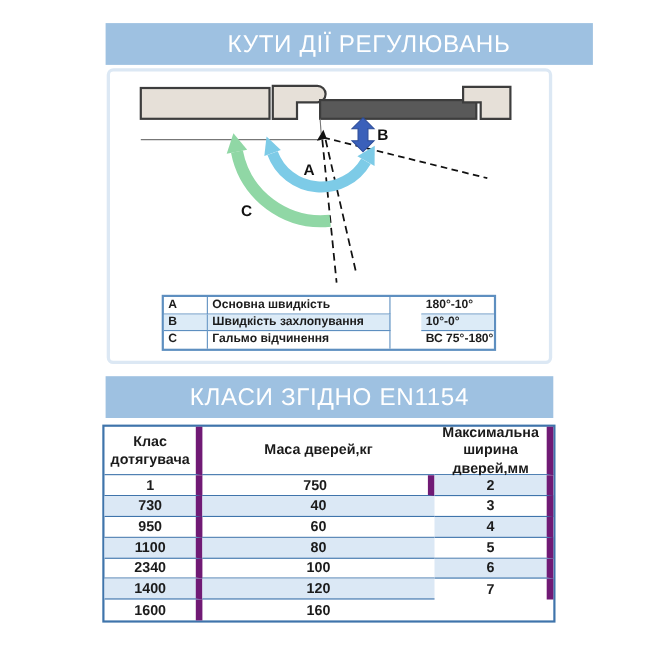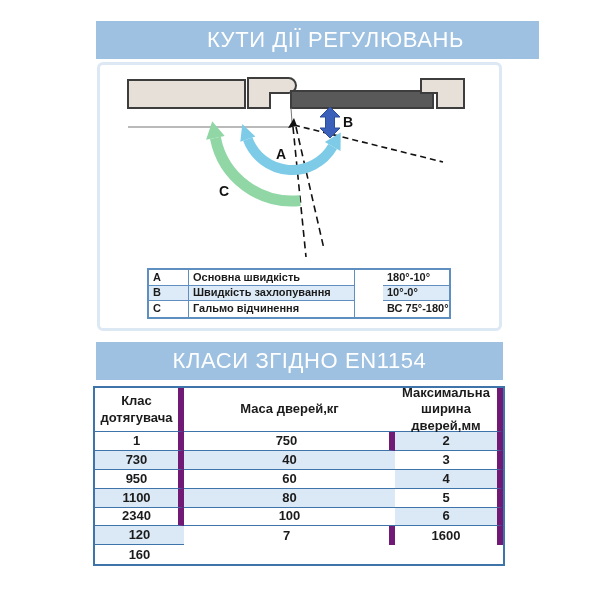--- a/index.html
+++ b/index.html
@@ -134,18 +134,19 @@
 
   <div class="cls-cell cls-stripe">4</div>
   <div class="cls-cell cls-stripe">1100</div>
   <div class="cls-cell cls-stripe last-col">80</div>
 
   <div class="cls-cell">5</div>
   <div class="cls-cell">2340</div>
   <div class="cls-cell last-col">100</div>
 
   <div class="cls-cell cls-stripe">6</div>
+  <div class="cls-cell cls-stripe">1400</div>
   <div class="cls-cell cls-stripe last-col">120</div>
 
   <div class="cls-cell cls-row-last" style="border-bottom:none">7</div>
   <div class="cls-cell cls-row-last" style="border-bottom:none">1600</div>
   <div class="cls-cell cls-row-last last-col" style="border-bottom:none">160</div>
 </div>
 
 </body></html>

